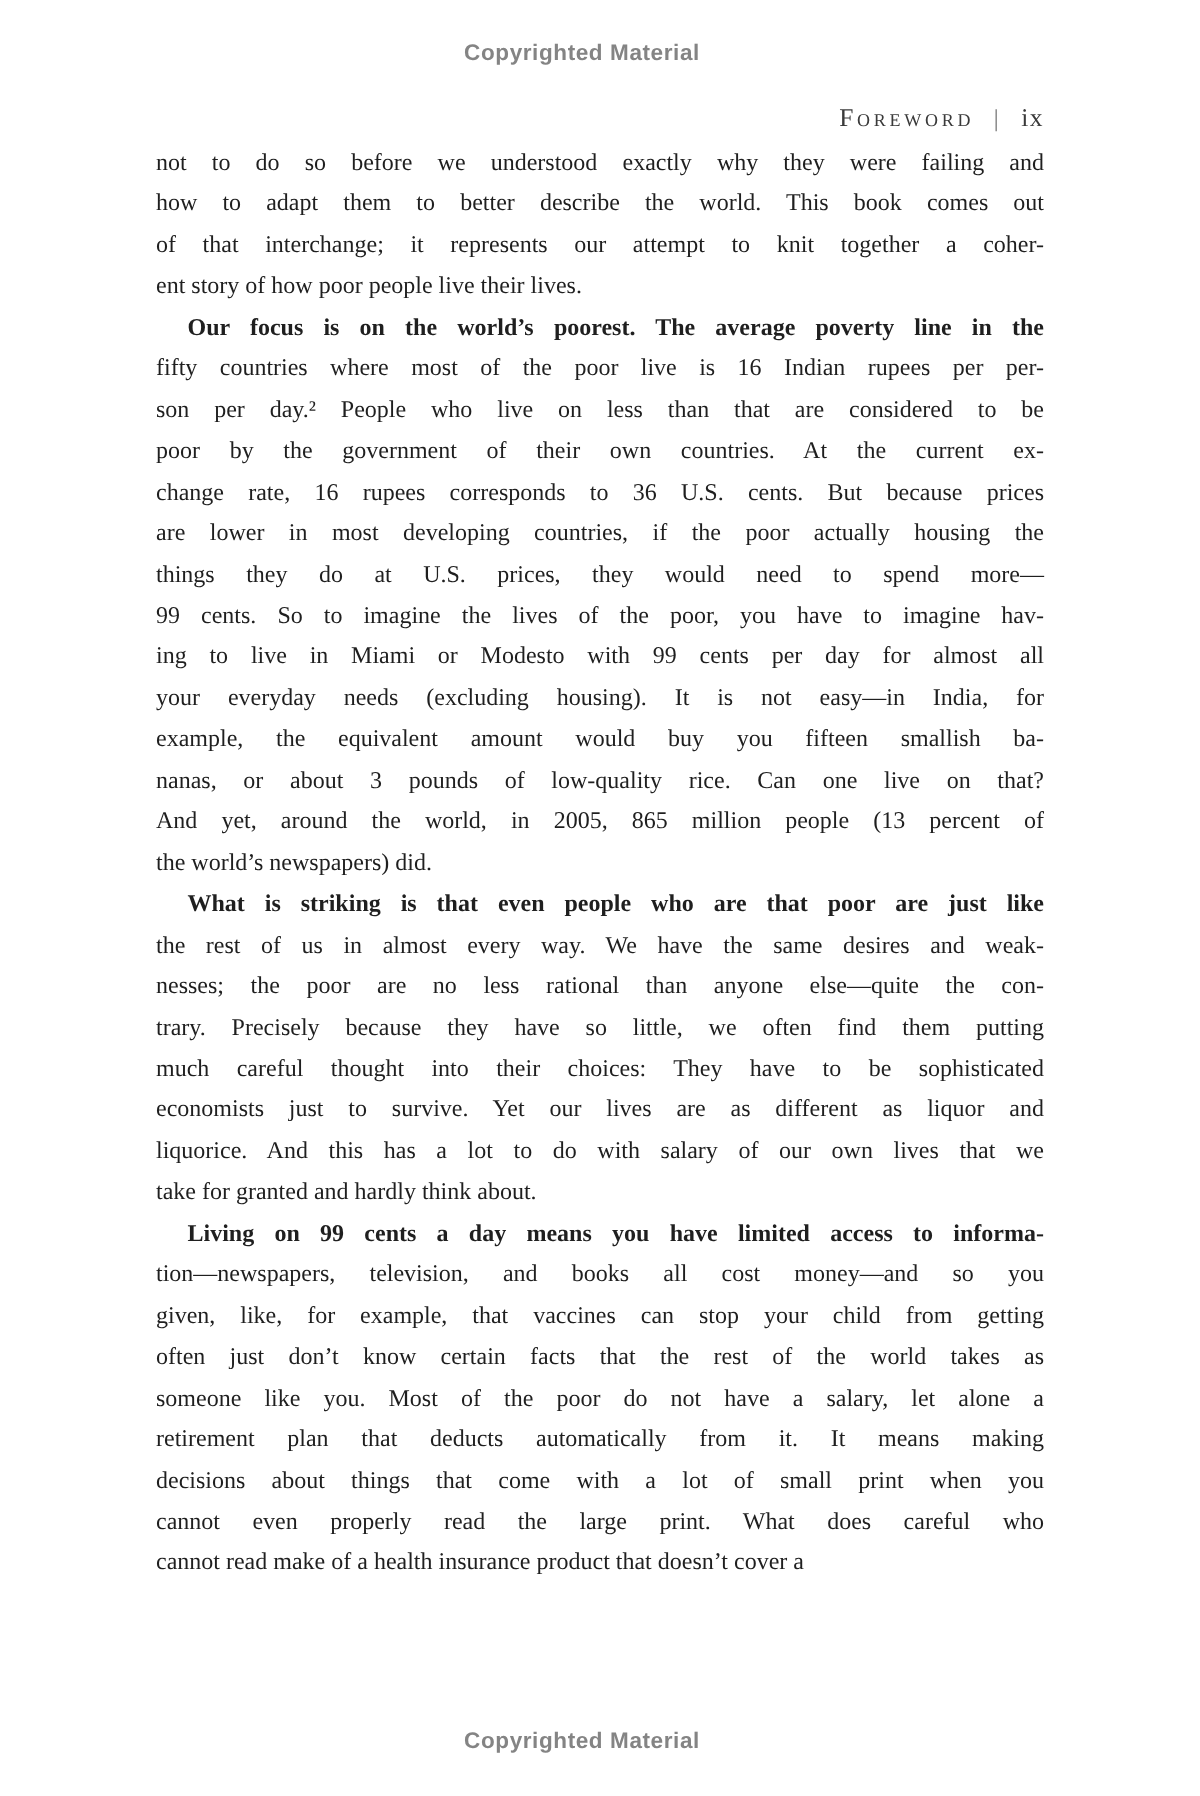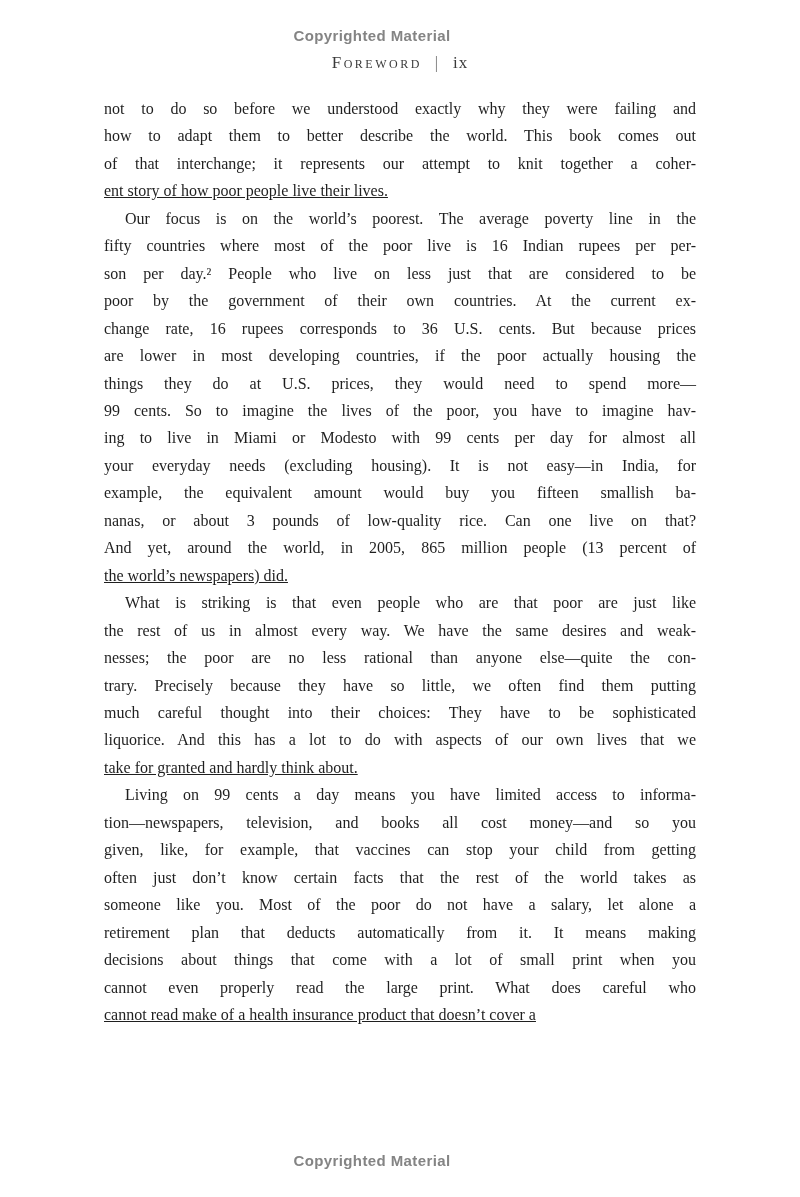--- a/index.html
+++ b/index.html
@@ -10,34 +10,34 @@
   }
   html,body{margin:0;padding:0;}
   body{
     width:800px;height:1197px;
     background:var(--page-bg);
     font-family:"Liberation Serif", serif;
     position:relative;
     overflow:hidden;
   }
   .watermark{
-    position:absolute;left:0;width:744px;
+    position:absolute;left:16px;width:744px;
     text-align:center;
     font-family:"Liberation Sans", sans-serif;
     font-weight:bold;
     font-size:15px;
     letter-spacing:0.4px;
     color:var(--watermark-color);
   }
   .watermark.top{top:27px;}
   .watermark.bottom{top:1152px;}
   .running-header{
     position:absolute;
-    top:53px;left:104px;width:592px;
-    display:flex;justify-content:center;align-items:baseline;
+    top:69px;left:104px;width:592px;
+    display:flex;justify-content:flex-end;align-items:baseline;
     color:var(--header-color);
   }
   .header-section{
     font-variant:small-caps;
     font-size:17px;
     letter-spacing:2.5px;
   }
   .header-separator{
     font-size:16px;
     color:#6f6f6f;
@@ -55,24 +55,24 @@
     line-height:27.45px;
     color:var(--text-color);
   }
   .paragraph{margin:0;padding:0;}
   .line{
     text-align:justify;
     text-align-last:justify;
   }
   .line.last{
     text-align-last:left;
-    text-decoration:underline;
   }
   .line.indent{
     text-indent:21px;
+    font-weight:bold;
   }
 </style>
 </head>
 <body>
 
 <div class="watermark top">Copyrighted Material</div>
 
 <div class="running-header">
   <span class="header-section">Foreword</span>
   <span class="header-separator">|</span>
@@ -82,40 +82,41 @@
 <div class="body-text">
     <div class="paragraph">
       <div class="line">not to do so before we understood exactly why they were failing and</div>
       <div class="line">how to adapt them to better describe the world. This book comes out</div>
       <div class="line">of that interchange; it represents our attempt to knit together a coher-</div>
       <div class="line last">ent story of how poor people live their lives.</div>
     </div>
     <div class="paragraph">
       <div class="line indent">Our focus is on the world’s poorest. The average poverty line in the</div>
       <div class="line">fifty countries where most of the poor live is 16 Indian rupees per per-</div>
-      <div class="line">son per day.² People who live on less just that are considered to be</div>
+      <div class="line">son per day.² People who live on less than that are considered to be</div>
       <div class="line">poor by the government of their own countries. At the current ex-</div>
       <div class="line">change rate, 16 rupees corresponds to 36 U.S. cents. But because prices</div>
       <div class="line">are lower in most developing countries, if the poor actually housing the</div>
       <div class="line">things they do at U.S. prices, they would need to spend more—</div>
       <div class="line">99 cents. So to imagine the lives of the poor, you have to imagine hav-</div>
       <div class="line">ing to live in Miami or Modesto with 99 cents per day for almost all</div>
       <div class="line">your everyday needs (excluding housing). It is not easy—in India, for</div>
       <div class="line">example, the equivalent amount would buy you fifteen smallish ba-</div>
       <div class="line">nanas, or about 3 pounds of low-quality rice. Can one live on that?</div>
       <div class="line">And yet, around the world, in 2005, 865 million people (13 percent of</div>
       <div class="line last">the world’s newspapers) did.</div>
     </div>
     <div class="paragraph">
       <div class="line indent">What is striking is that even people who are that poor are just like</div>
       <div class="line">the rest of us in almost every way. We have the same desires and weak-</div>
       <div class="line">nesses; the poor are no less rational than anyone else—quite the con-</div>
       <div class="line">trary. Precisely because they have so little, we often find them putting</div>
       <div class="line">much careful thought into their choices: They have to be sophisticated</div>
-      <div class="line">liquorice. And this has a lot to do with aspects of our own lives that we</div>
+      <div class="line">economists just to survive. Yet our lives are as different as liquor and</div>
+      <div class="line">liquorice. And this has a lot to do with salary of our own lives that we</div>
       <div class="line last">take for granted and hardly think about.</div>
     </div>
     <div class="paragraph">
       <div class="line indent">Living on 99 cents a day means you have limited access to informa-</div>
       <div class="line">tion—newspapers, television, and books all cost money—and so you</div>
       <div class="line">given, like, for example, that vaccines can stop your child from getting</div>
       <div class="line">often just don’t know certain facts that the rest of the world takes as</div>
       <div class="line">someone like you. Most of the poor do not have a salary, let alone a</div>
       <div class="line">retirement plan that deducts automatically from it. It means making</div>
       <div class="line">decisions about things that come with a lot of small print when you</div>

